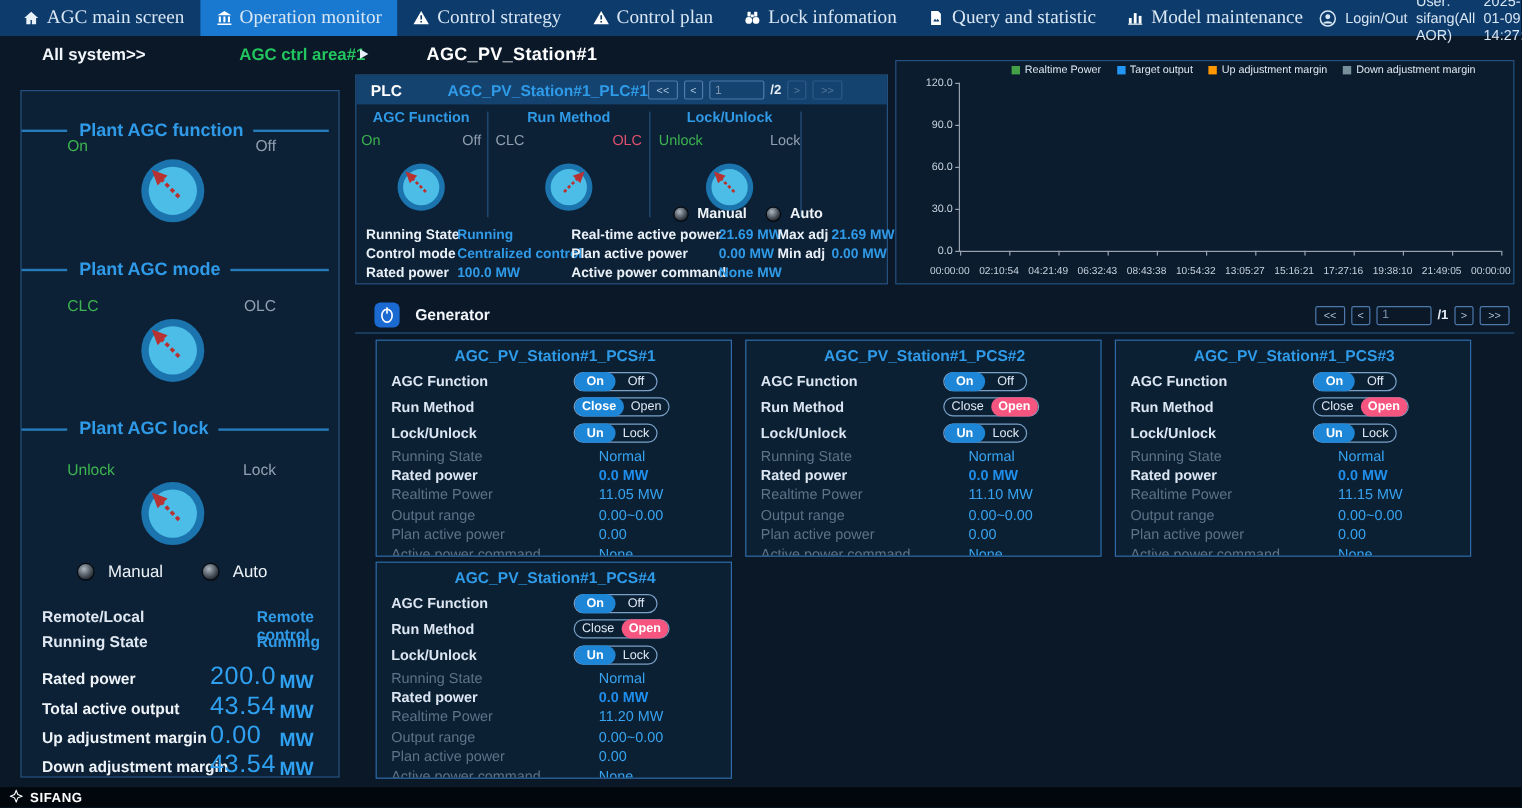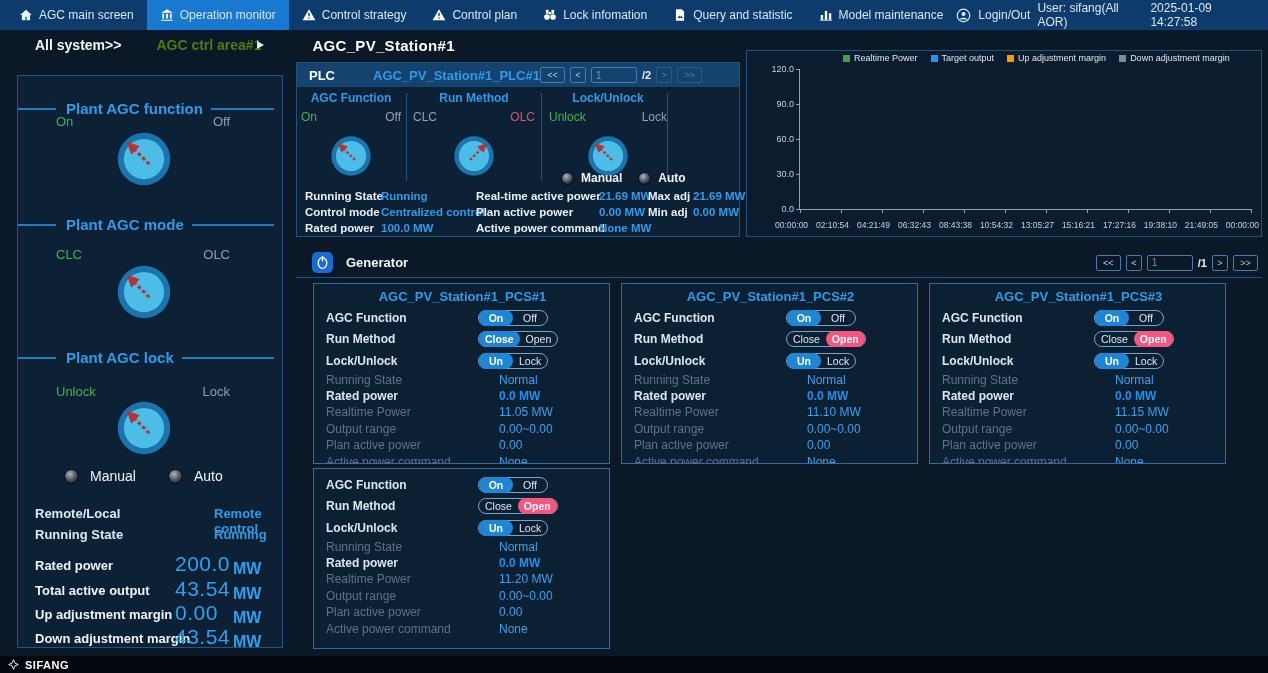--- a/index.html
+++ b/index.html
@@ -2,29 +2,29 @@
 <html><head>
 <meta charset="utf-8">
 <style>
   *{margin:0;padding:0;box-sizing:border-box;}
   body{font-family:"Liberation Sans",sans-serif;background:#05101e;}
   .app{position:relative;width:1268px;height:673px;background:#0a1828;overflow:hidden;color:#dfe8f2;}
 
   
   .topnav{position:absolute;top:0;left:0;right:0;height:30px;background:#0d3c6c;display:flex;align-items:center;justify-content:space-between;}
   .nav-items{display:flex;height:100%;align-items:stretch;padding-left:6px;}
-  .nav-item{display:flex;align-items:center;gap:6px;padding:0 13px;font-size:12px;color:#d9e6f4;cursor:pointer;white-space:nowrap;}
+  .nav-item{display:flex;align-items:center;gap:6px;padding:0 13px;font-size:16px;color:#d9e6f4;cursor:pointer;white-space:nowrap;font-family:Liberation Serif, serif;}
   .nav-item.active{background:#1979d0;}
   .nav-ic{display:flex;align-items:center;}
   .nav-right{display:flex;align-items:center;gap:7px;font-size:12px;color:#d9e6f4;padding-right:14px;}
 
   
   .breadcrumb{position:absolute;top:33px;left:0;height:24px;display:flex;align-items:center;padding-left:35px;}
   .bc1{font-size:14px;font-weight:bold;color:#f2f6fa;}
-  .bc2{font-size:14px;font-weight:bold;color:#4d7c0f;margin-left:35px;}
+  .bc2{font-size:14px;font-weight:bold;color:#22c55e;margin-left:78px;}
   .bc-arrow{width:0;height:0;border-left:7px solid #e8eef5;border-top:4px solid transparent;border-bottom:4px solid transparent;margin-left:-4px;}
   .bc3{font-size:15px;font-weight:bold;color:#ffffff;margin-left:48px;letter-spacing:.3px;}
 
   
   .panel{position:absolute;background:#0d2136;border:1px solid #24517f;}
 
   
   .plant{left:17px;top:75px;width:266px;height:573px;}
   .sec-head{position:absolute;left:0;right:0;display:flex;align-items:center;color:#2f9be8;font-weight:bold;font-size:15px;}
   .sec-head::before{content:"";width:38px;height:2px;background:#2f9be8;opacity:.75;margin-right:10px;}
@@ -599,20 +599,21 @@
         <div class="crow valr">
           <span class="clabel dim">Plan active power</span>
           <span class="cval">0.00</span>
         </div>
         <div class="crow valr">
           <span class="clabel dim">Active power command</span>
           <span class="cval">None</span>
         </div>
       </div>
       <div class="card">
+        <div class="card-title">AGC_PV_Station#1_PCS#4</div>
         <div class="crow tgl">
           <span class="clabel strong">AGC Function</span>
           <span class="toggle">
             <span class="tseg on-blue">On</span>
             <span class="tseg">Off</span>
           </span>
         </div>
         <div class="crow tgl">
           <span class="clabel strong">Run Method</span>
           <span class="toggle">

